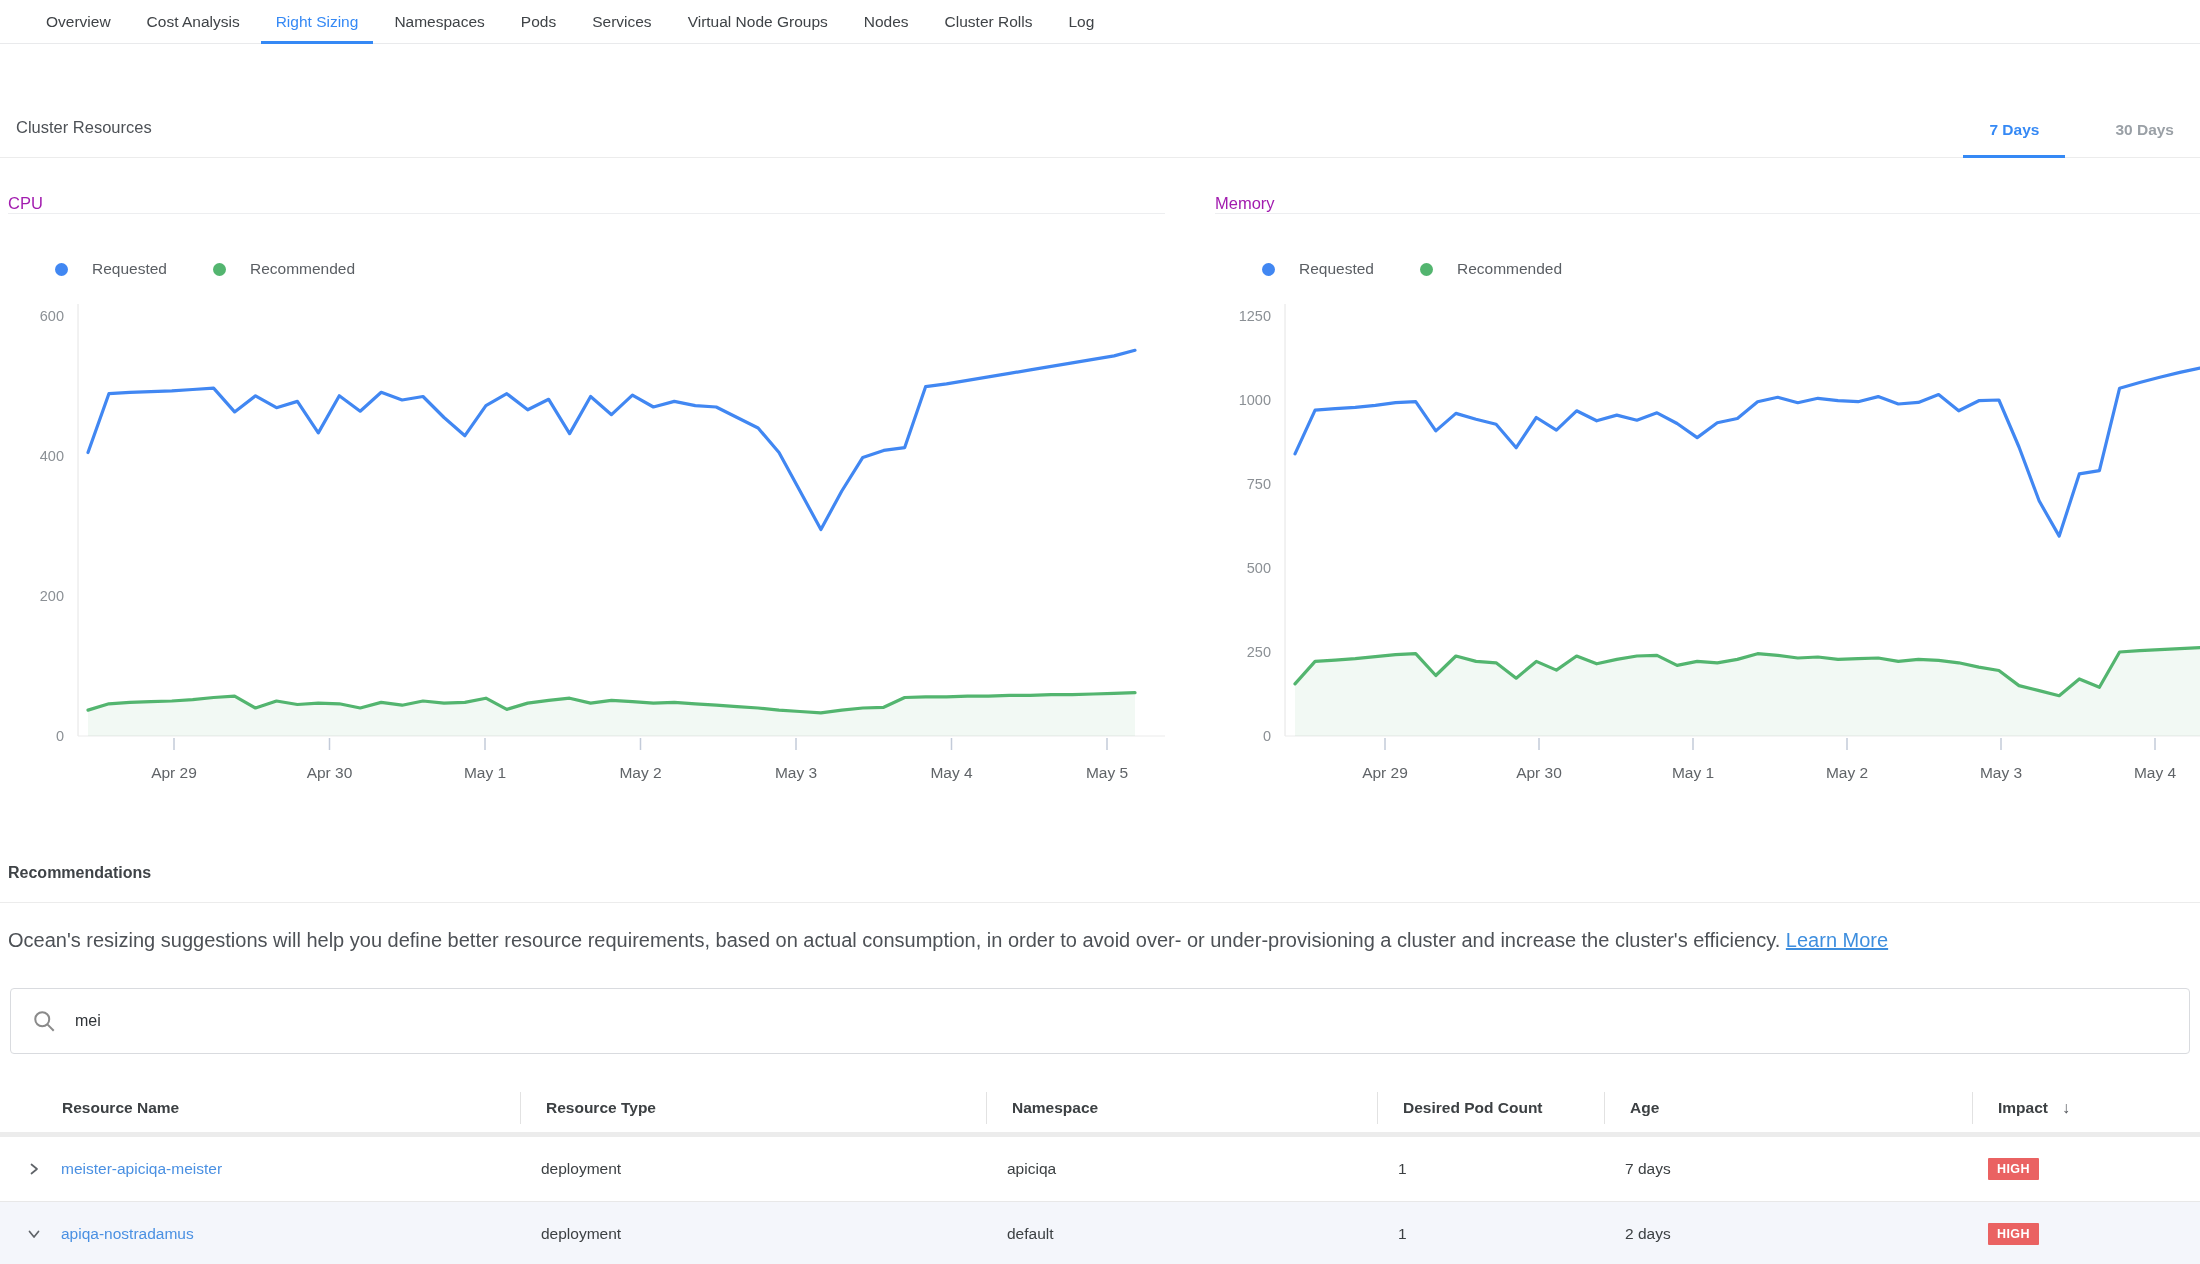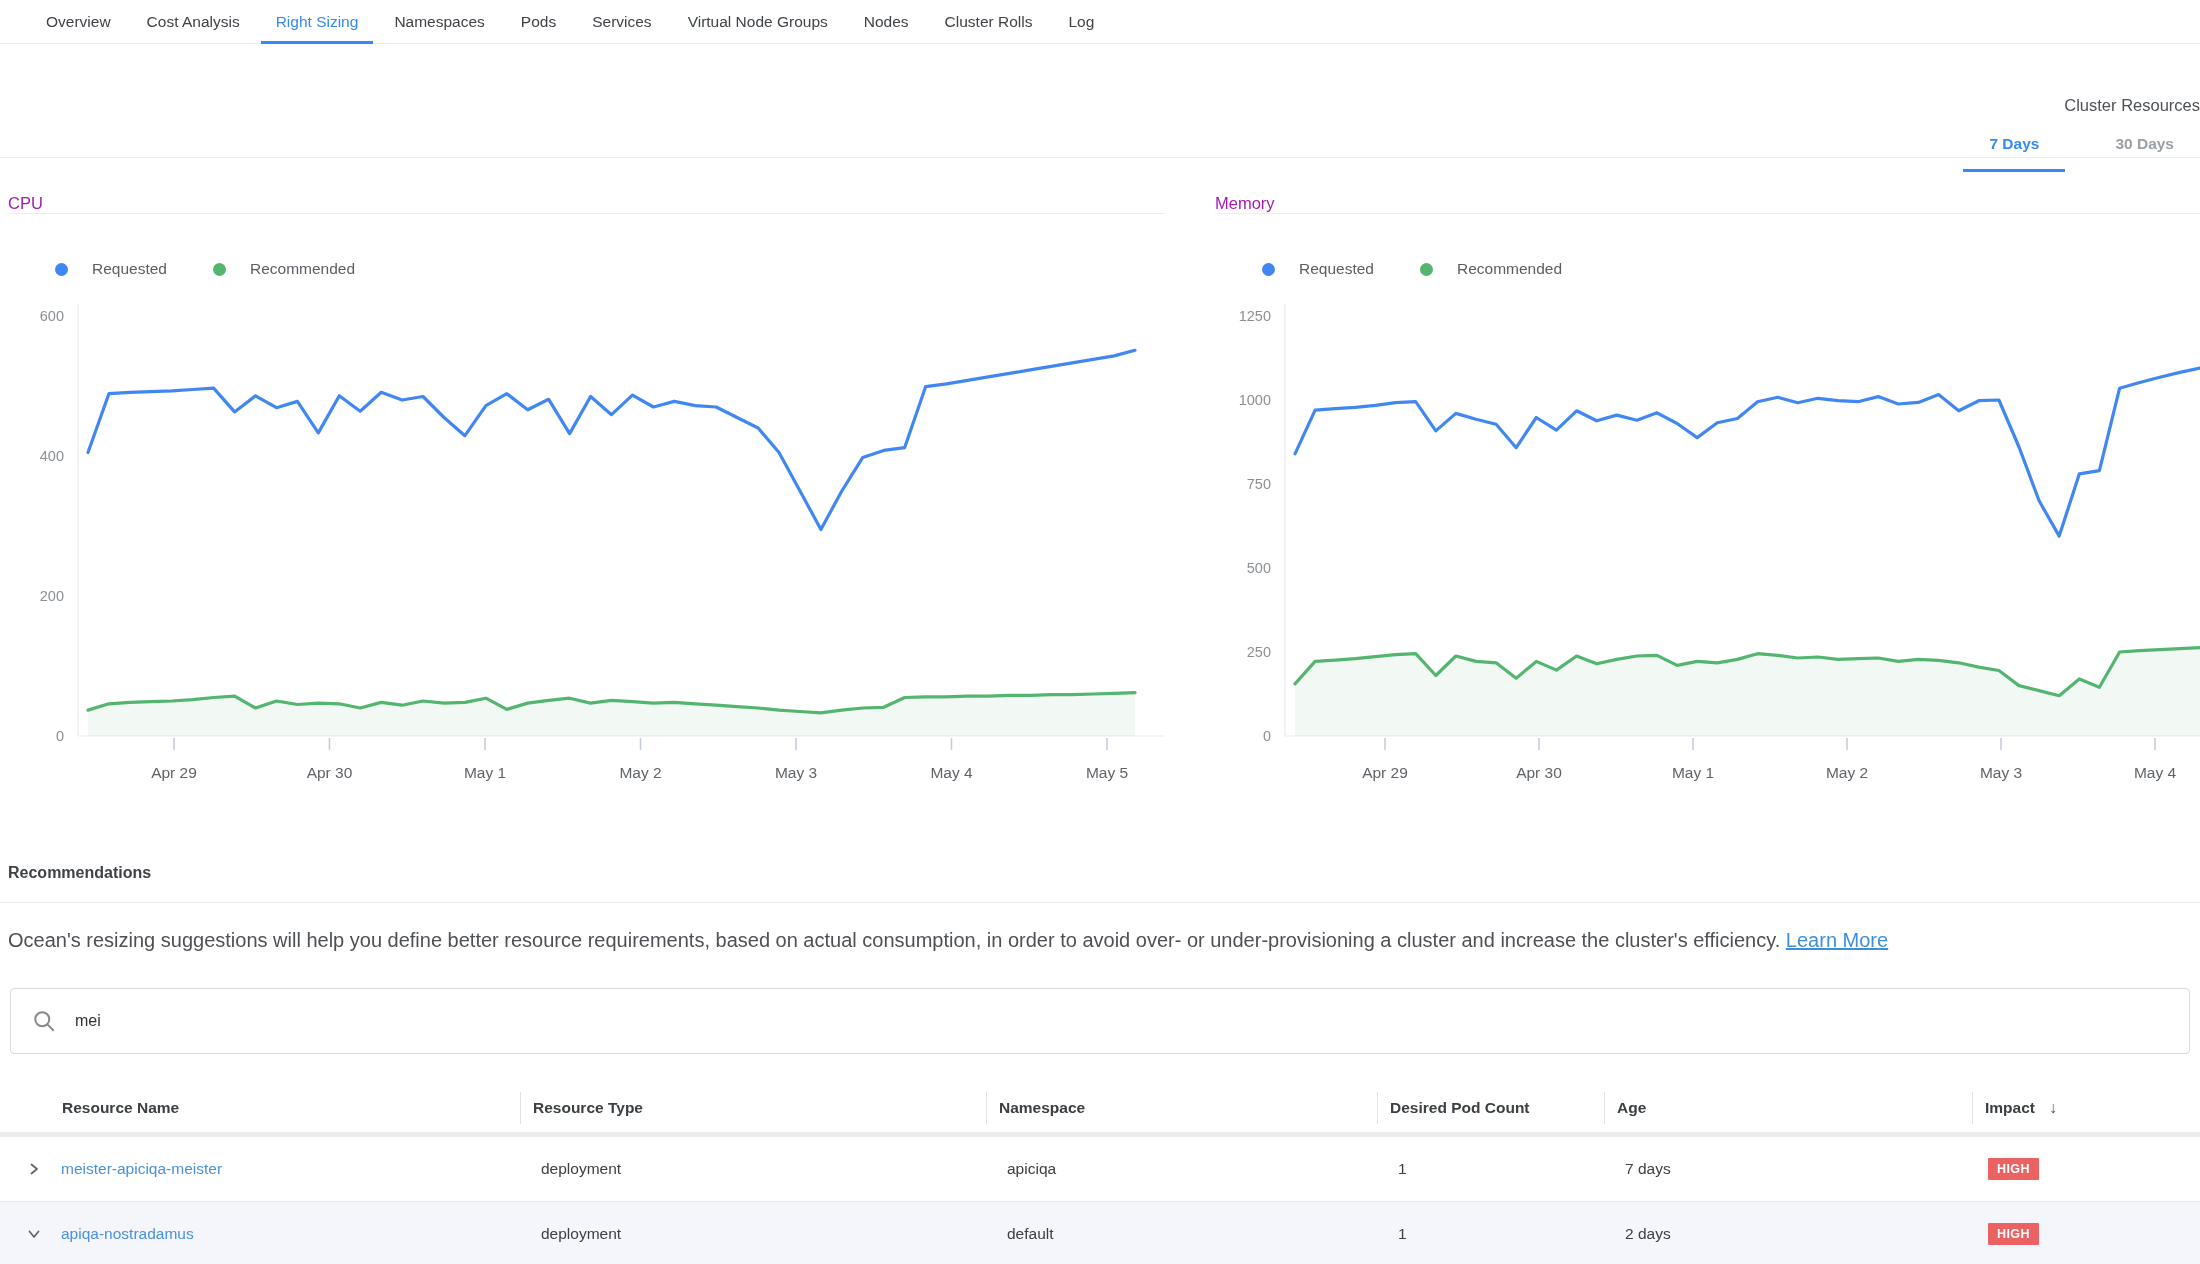--- a/index.html
+++ b/index.html
@@ -10,21 +10,21 @@
     font-family:"Liberation Sans", sans-serif;
   }
   
   .topnav { display:flex; align-items:stretch; height:44px; border-bottom:1px solid #e9eaec; padding-left:28px; }
   .tab { display:flex; align-items:center; padding:2px 15px 0; margin:0 3px -1px 3px; font-size:15.5px;
          color:#3f4347; cursor:pointer; border-bottom:3px solid transparent; white-space:nowrap; }
   .tab.active { color:#3589f5; border-bottom-color:#3589f5; }
 
   
   .section-header { display:flex; justify-content:space-between; align-items:flex-end;
-                    margin-top:52px; height:62px; border-bottom:1px solid #ececec; padding-left:16px;flex-direction:column; }
+                    margin-top:52px; height:62px; border-bottom:1px solid #ececec; padding-left:16px; }
   .section-title { font-size:16.5px; color:#4d5156; padding-bottom:20px; }
   .range-tabs { display:flex; }
   .range-tab { font-size:15.5px; font-weight:bold; color:#9aa0a6; padding:0 26px 16px;
                border-bottom:3px solid transparent; margin-bottom:-1px; cursor:pointer; }
   .range-tab.active { color:#3589f5; border-bottom-color:#3589f5; }
   .range-tab + .range-tab { margin-left:24px; }
 
   
   .charts { display:flex; margin-top:36px; }
   .chart-panel.cpu { width:1157px; margin-left:8px; flex:none; }
@@ -45,21 +45,21 @@
   
   .searchbar { margin:36px 0 0 10px; width:2180px; height:66px; border:1px solid #d9dbdf; border-radius:4px;
                display:flex; align-items:center; padding:16px 20px; }
   .searchbar svg { flex:none; }
   .search-input { border:none; outline:none; font-size:16px; color:#2f3337; flex:1;
                   margin-left:15px; font-family:"Liberation Sans", sans-serif; background:transparent; }
 
   
   .rtable { margin-top:30px; width:2200px; }
   .thead { display:grid; grid-template-columns:520px 466px 391px 227px 368px 1fr; height:48px; align-items:center; }
-  .th { font-size:15.5px; font-weight:bold; color:#3c4043; padding-left:12px; height:32px;
+  .th { font-size:15.5px; font-weight:bold; color:#3c4043; padding-left:25px; height:32px;
         display:flex; align-items:center; }
   .th + .th { border-left:1px solid #e2e2e2; }
   .th:first-child { padding-left:62px; }
   .sort-icon { margin-left:14px; font-size:16px; font-weight:normal; color:#55595e; }
   .thead-band { height:5px; background:#ececec; }
   .trow { display:grid; grid-template-columns:520px 466px 391px 227px 368px 1fr; height:64px;
           align-items:center; font-size:15.5px; color:#3c4043; }
   .trow + .trow { border-top:1px solid #e8e8e8; }
   .trow.selected { background:#f4f6fb; }
   .cell { padding-left:21px; }

